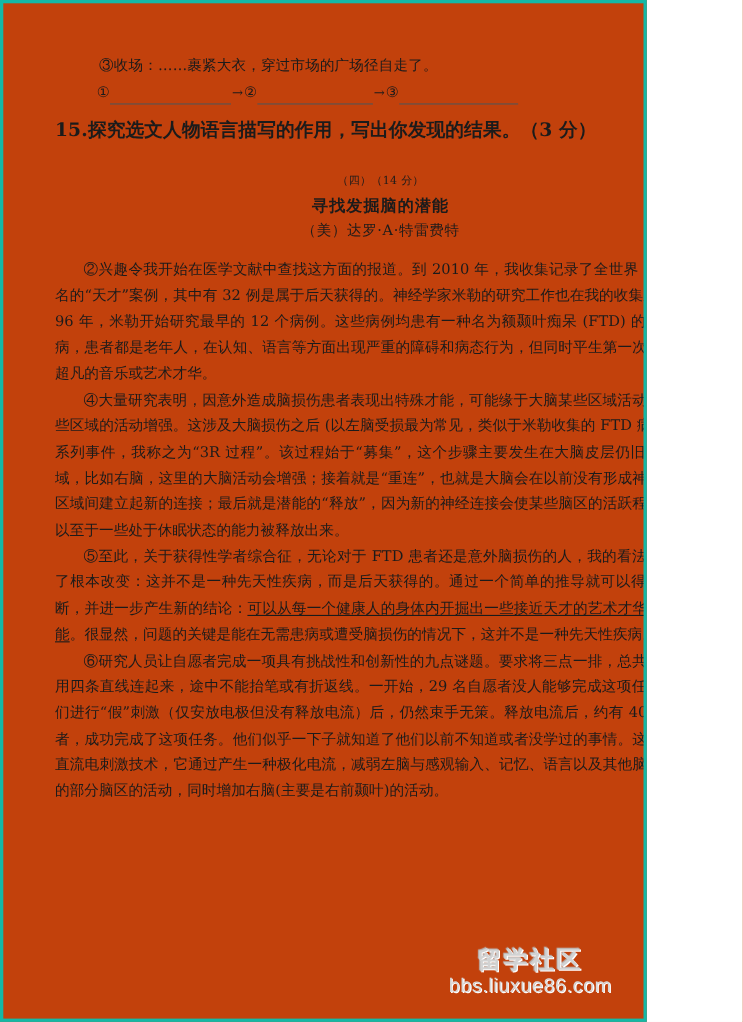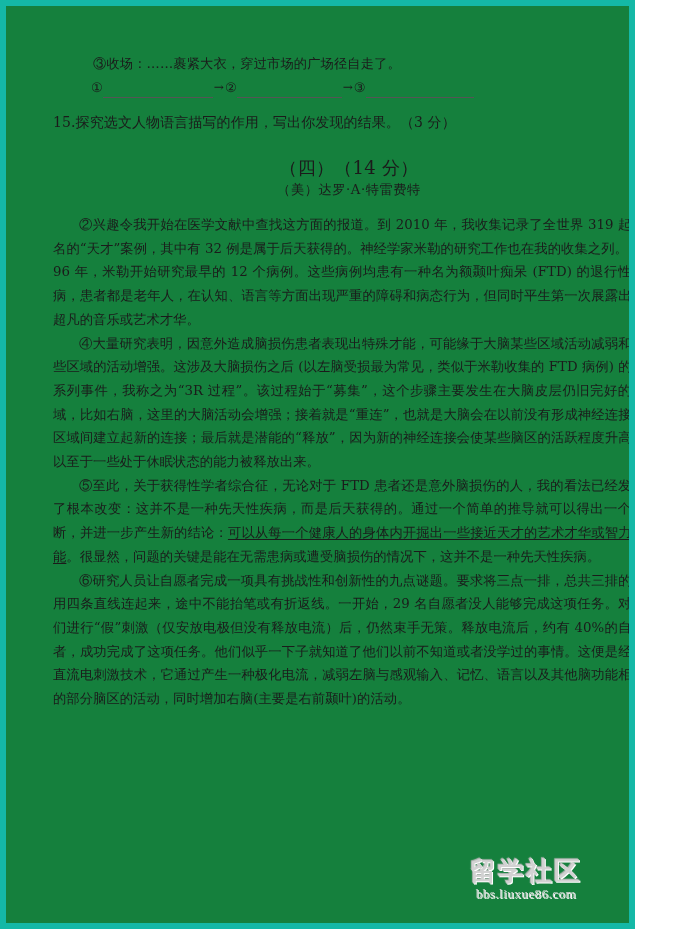--- a/index.html
+++ b/index.html
@@ -3,25 +3,25 @@
 <meta charset="utf-8">
 <title>Chinese Exam Paper Scan</title>
 <style>
   html, body {
     margin: 0;
     padding: 0;
     background: #ffffff;
   }
   .page {
     position: relative;
-    width: 635px;
+    width: 588px;
     height: 929px;
     margin: 0;
-    background: #15803d;
-    border: 6px solid #14b8a6;
+    background: #c2410c;
+    border: 3px solid #14b8a6;
     box-sizing: border-box;
     overflow: hidden;
     font-family: "DejaVu Serif", "Liberation Serif", serif;
     color: #1b1b1b;
   }
   .content {
     position: absolute;
     left: 47px;
     top: 48px;
     width: 592px;
@@ -56,37 +56,38 @@
   .rule.r3 { width: 108px; }
   .blank-row .arrow {
     display: inline-block;
     padding: 0 1px;
     font-size: 12px;
     transform: translateY(-1px);
   }
 
   
   .question {
-    font-size: 14px;
+    font-size: 17px;
     line-height: 21px;
     margin: 0 0 2px 0;
     letter-spacing: 0.1px;
     white-space: nowrap;
+    font-weight: bold;
   }
   .question .qnum {
     font-family: "DejaVu Serif", "Liberation Serif", serif;
   }
 
   
   .sec-head {
     margin-top: 24px;
     text-align: center;
   }
   .sec-label {
-    font-size: 18px;
+    font-size: 10px;
     line-height: 22px;
     letter-spacing: 0.3px;
   }
   .art-title {
     font-size: 14.6px;
     font-weight: bold;
     line-height: 24px;
     letter-spacing: 1px;
     font-family: "DejaVu Sans", "Liberation Sans", sans-serif;
   }
@@ -117,30 +118,30 @@
   .watermark {
     position: absolute;
     right: 14px;
     bottom: 22px;
     width: 178px;
     text-align: center;
     user-select: none;
   }
   .wm-main {
     font-family: "DejaVu Sans", "Liberation Sans", sans-serif;
-    font-size: 26px;
+    font-size: 22px;
     font-weight: bold;
     letter-spacing: 2px;
     color: #d2d2d2;
     text-shadow: 1px 1px 0 #ffffff, -1px -1px 1px #b9b9b9;
     line-height: 34px;
   }
   .wm-sub {
-    font-family: Liberation Serif, serif;
-    font-size: 13px;
+    font-family: Liberation Sans, sans-serif;
+    font-size: 18px;
     letter-spacing: 0.5px;
     color: #d8d8d8;
     text-shadow: 1px 1px 0 #ffffff;
     line-height: 15px;
     margin-top: -2px;
   }
 </style>
 </head>
 <body>
 
@@ -159,20 +160,21 @@
       <span class="num">③</span>
       <span class="rule r3"></span>
     </div>
 
     <p class="question">
       <span class="qnum">15.</span><span>探究选文人物语言描写的作用，写出你发现的结果。（3 分）</span>
     </p>
 
     <div class="sec-head">
       <div class="sec-label">（四）（14 分）</div>
+      <div class="art-title">寻找发掘脑的潜能</div>
       <div class="art-author">（美）达罗·A·特雷费特</div>
     </div>
 
     <div class="body-block">
       <p class="para">②兴趣令我开始在医学文献中查找这方面的报道。到 2010 年，我收集记录了全世界 319 起知名的“天才”案例，其中有 32 例是属于后天获得的。神经学家米勒的研究工作也在我的收集之列。1996 年，米勒开始研究最早的 12 个病例。这些病例均患有一种名为额颞叶痴呆 (FTD) 的退行性疾病，患者都是老年人，在认知、语言等方面出现严重的障碍和病态行为，但同时平生第一次展露出了超凡的音乐或艺术才华。</p>
       <p class="para">④大量研究表明，因意外造成脑损伤患者表现出特殊才能，可能缘于大脑某些区域活动减弱和某些区域的活动增强。这涉及大脑损伤之后 (以左脑受损最为常见，类似于米勒收集的 FTD 病例) 的一系列事件，我称之为“3R 过程”。该过程始于“募集”，这个步骤主要发生在大脑皮层仍旧完好的区域，比如右脑，这里的大脑活动会增强；接着就是“重连”，也就是大脑会在以前没有形成神经连接的区域间建立起新的连接；最后就是潜能的“释放”，因为新的神经连接会使某些脑区的活跃程度升高，以至于一些处于休眠状态的能力被释放出来。</p>
       <p class="para"><span>⑤至此，关于获得性学者综合征，无论对于 FTD 患者还是意外脑损伤的人，我的看法已经发生了根本改变：这并不是一种先天性疾病，而是后天获得的。通过一个简单的推导就可以得出一个判断，并进一步产生新的结论：</span><span class="u">可以从每一个健康人的身体内开掘出一些接近天才的艺术才华或智力技能</span><span>。很显然，问题的关键是能在无需患病或遭受脑损伤的情况下，这并不是一种先天性疾病。</span></p>
       <p class="para">⑥研究人员让自愿者完成一项具有挑战性和创新性的九点谜题。要求将三点一排，总共三排的点用四条直线连起来，途中不能抬笔或有折返线。一开始，29 名自愿者没人能够完成这项任务。对他们进行“假”刺激（仅安放电极但没有释放电流）后，仍然束手无策。释放电流后，约有 40%的自愿者，成功完成了这项任务。他们似乎一下子就知道了他们以前不知道或者没学过的事情。这便是经颅直流电刺激技术，它通过产生一种极化电流，减弱左脑与感观输入、记忆、语言以及其他脑功能相关的部分脑区的活动，同时增加右脑(主要是右前颞叶)的活动。</p>
     </div>
 

